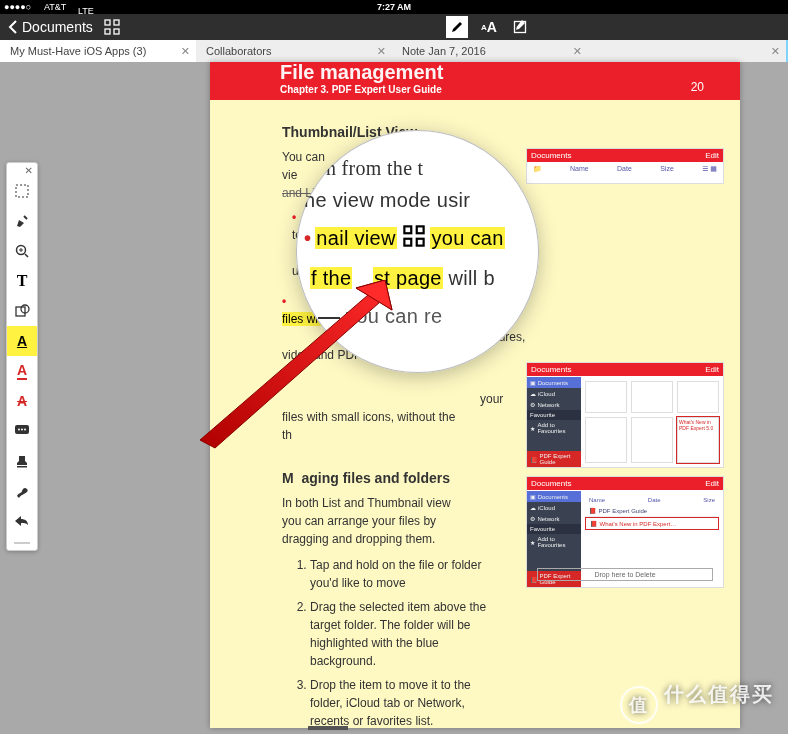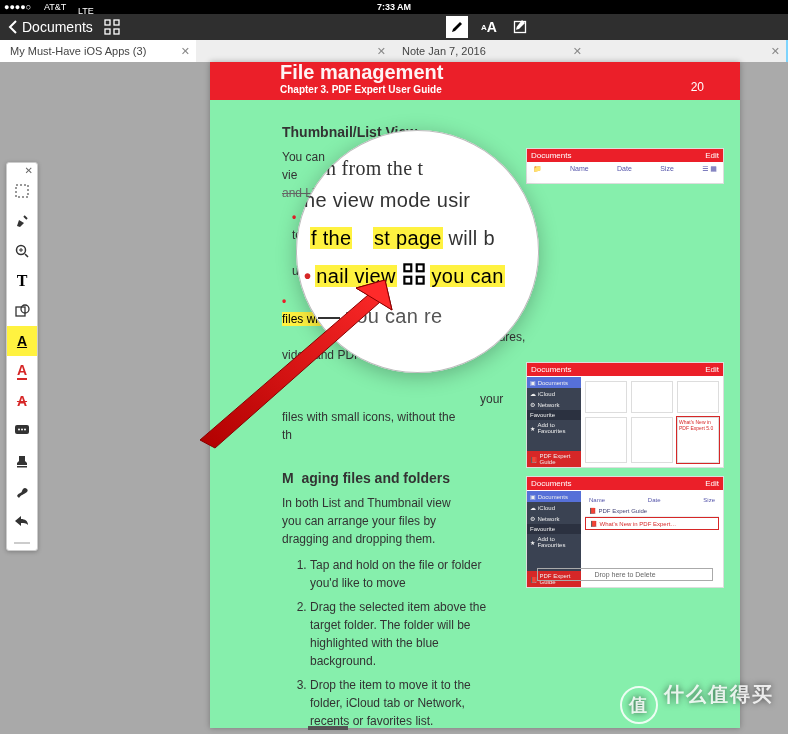--- a/index.html
+++ b/index.html
@@ -29,21 +29,21 @@
   .tab.t4{left:588px;width:198px;background:#eee;border-right:none;}
   
   .content{position:absolute;top:62px;left:0;right:0;bottom:0;background:#aaa;}
   .grey-left{position:absolute;left:0;width:210px;top:0;bottom:0;background:#a9a9a9;}
   
   .palette{position:absolute;left:6px;top:100px;width:30px;background:#fff;border:1px solid #ccc;border-radius:3px;box-shadow:0 1px 4px rgba(0,0,0,.25);}
   .palette .closex{font-size:10px;color:#666;text-align:right;padding:2px 4px 0 0;}
   .palette .cell{width:30px;height:30px;display:flex;align-items:center;justify-content:center;}
   .palette .cell.hl{background:#fff240;}
   
-  .page{position:absolute;left:210px;right:48px;top:0;bottom:6px;background:#86efac;box-shadow:0 0 6px rgba(0,0,0,.3);}
+  .page{position:absolute;left:210px;right:48px;top:0;bottom:6px;background:#fef9c3;box-shadow:0 0 6px rgba(0,0,0,.3);}
   .redbar{position:absolute;top:0;left:0;right:0;height:38px;background:#eb1f29;color:#fff;}
   .redbar .title{position:absolute;left:70px;top:-1px;font-size:20px;font-weight:600;opacity:.95;}
   .redbar .chapter{position:absolute;left:70px;bottom:5px;font-size:10px;font-weight:bold;}
   .redbar .pagenum{position:absolute;right:36px;bottom:6px;font-size:12px;}
   .doc{position:absolute;left:72px;top:62px;right:20px;bottom:10px;color:#333;}
   .doc h4{margin:0 0 8px 0;font-size:14px;}
   .doc p,.doc li{font-size:12px;line-height:1.5;}
   .doc ul{padding-left:18px;margin:6px 0 12px 0;}
   .doc ol{padding-left:28px;margin:6px 0 0 0;}
   .doc ol li{margin-bottom:6px;padding-right:4px;}
@@ -90,21 +90,21 @@
 </style>
 </head>
 <body>
 
 <div id="shot">
 
   <div class="statusbar">
     <span class="dots">●●●●○</span>
     <span class="carrier">AT&amp;T</span>
     <span class="net">LTE</span>
-    <span class="clock">7:33 AM</span>
+    <span class="clock">7:27 AM</span>
   </div>
 
   <div class="topbar">
     <div class="back">
       <svg width="10" height="14" viewBox="0 0 10 14">
           <path d="M8 1 2 7l6 6" stroke="#fff" stroke-width="2" fill="none"></path>
         </svg><span>Documents</span>
     </div>
     <div class="grid">
       <svg width="16" height="16" viewBox="0 0 16 16">
@@ -132,20 +132,21 @@
       </div>
     </div>
   </div>
 
   <div class="tabstrip">
     <div class="tab t1">
         <span class="label">My Must-Have iOS Apps (3)</span>
         <span class="close">✕</span>
       </div>
     <div class="tab t2">
+        <span class="label">Collaborators</span>
         <span class="close">✕</span>
       </div>
     <div class="tab t3">
         <span class="label">Note Jan 7, 2016</span>
         <span class="close">✕</span>
       </div>
     <div class="tab t4">
         <span class="close">✕</span>
       </div>
   </div>
@@ -317,27 +318,27 @@
       </div>
     </div>
     <div class="pageshadow"></div>
   </div>
 
   <div class="magwrap">
     <div class="mag">
       <div class="maglines">
         <div class="ml1">n from the t</div>
         <div class="ml2">he view mode usir</div>
-        <div class="ml3" style="padding-left:6px;"><mark><span>f the</span></mark><span style="visibility:hidden;">xx</span><mark>st page</mark> <span>will b</span></div>
         <div class="ml3"><span class="rd">•</span><mark>nail view</mark> <span class="gridicon"><svg width="22" height="22" viewBox="0 0 16 16">
                 <rect x="1" y="1" width="5" height="5" fill="none" stroke="#000" stroke-width="1.6"></rect>
                 <rect x="10" y="1" width="5" height="5" fill="none" stroke="#000" stroke-width="1.6"></rect>
                 <rect x="1" y="10" width="5" height="5" fill="none" stroke="#000" stroke-width="1.6"></rect>
                 <rect x="10" y="10" width="5" height="5" fill="none" stroke="#000" stroke-width="1.6"></rect>
               </svg></span> <mark>you can</mark></div>
+        <div class="ml3" style="padding-left:6px;"><mark><span>f the</span></mark><span style="visibility:hidden;">xx</span><mark>st page</mark> <span>will b</span></div>
         <div class="ml5"><span style="display:inline-block;width:22px;border-top:2px solid #333;vertical-align:4px;margin-right:6px;"></span><span>vou can re</span></div>
       </div>
     </div>
   </div>
 
   <svg class="arrow" viewBox="0 0 220 170">
     <defs>
       <linearGradient id="ag" x1="0" y1="1" x2="1" y2="0">
         <stop offset="0" stop-color="#b00000"></stop>
           <stop offset="1" stop-color="#ff2a2a"></stop>

